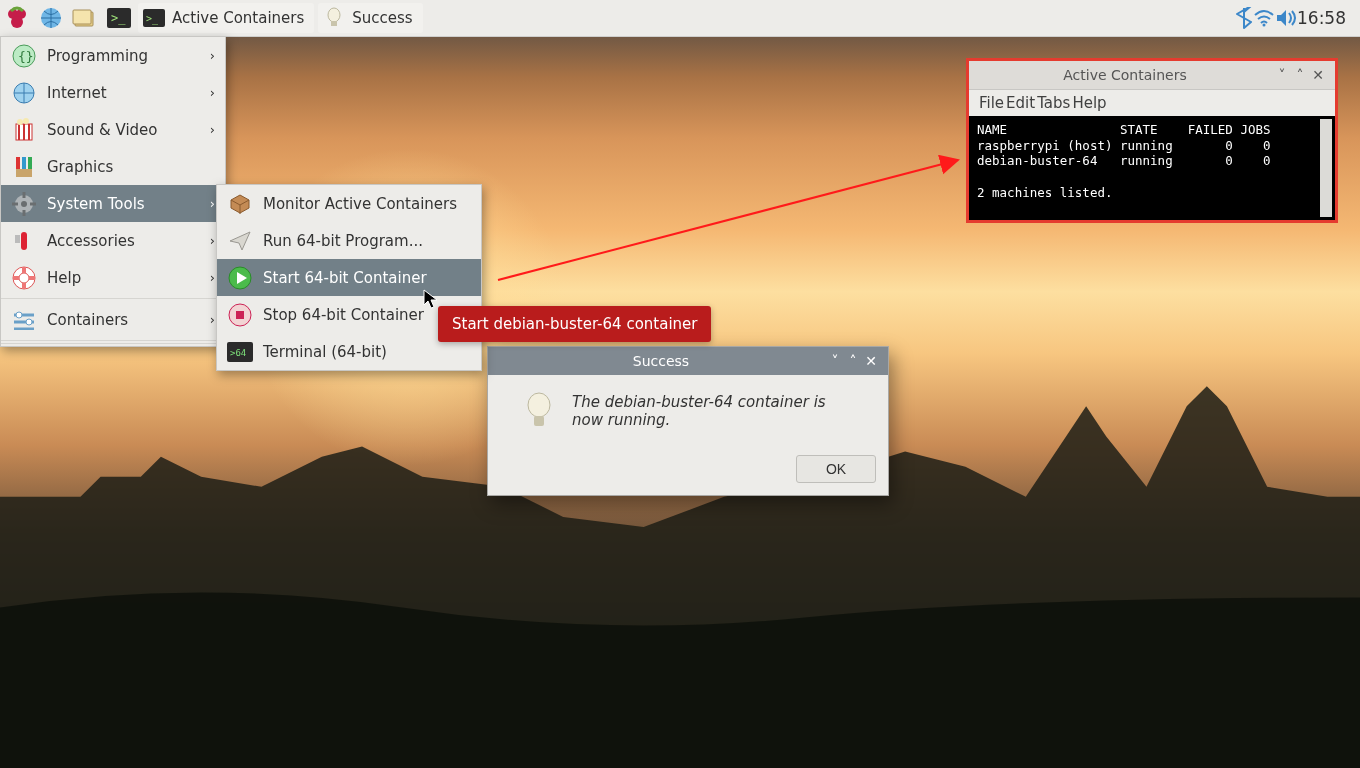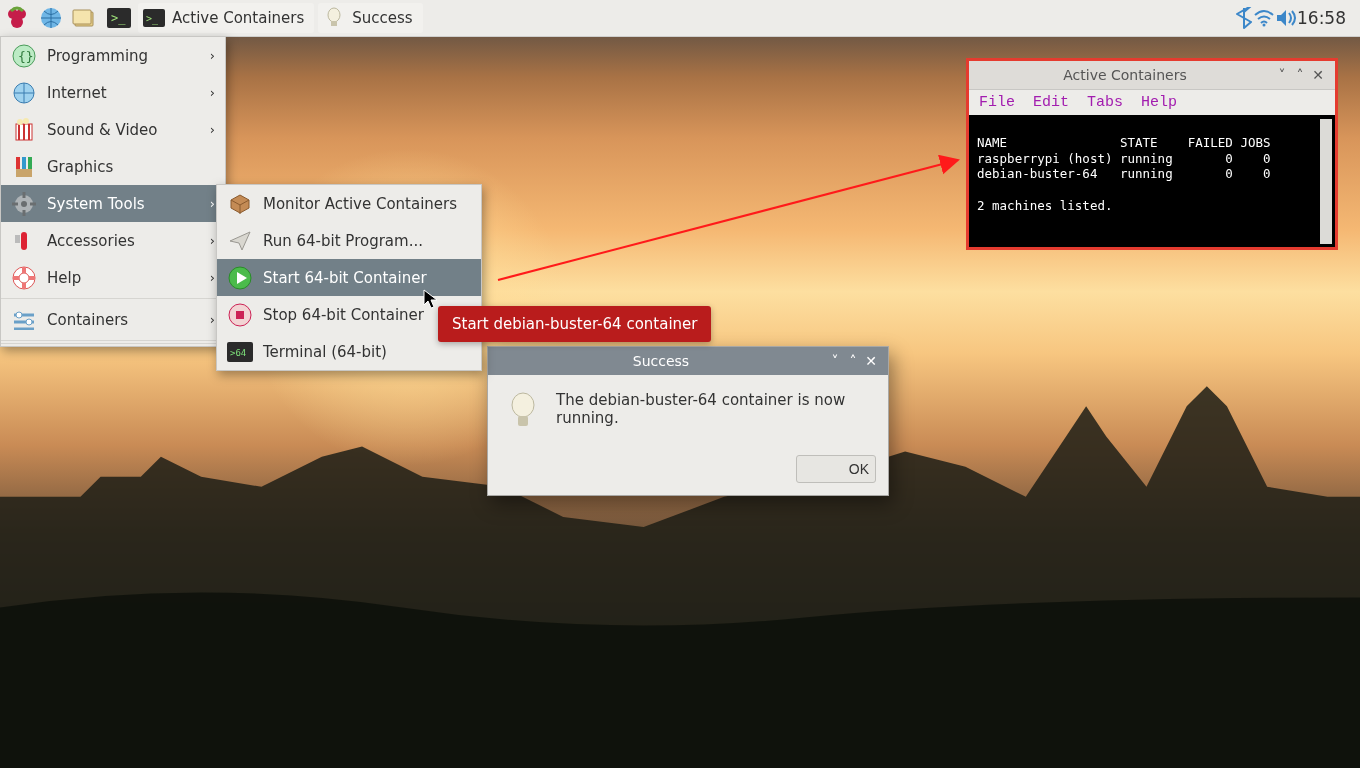--- a/index.html
+++ b/index.html
@@ -32,28 +32,28 @@
   .menu-item .mi-icon{width:26px;height:26px;display:flex;align-items:center;justify-content:center;font-size:18px;}
   .menu-item .chev{margin-left:auto;font-size:13px;}
   .menu-sep{height:1px;background:#d6d5d1;margin:2px 0;}
   
   #tooltip{position:absolute;left:438px;top:306px;background:#b91c1c;color:#fff;padding:9px 14px;border-radius:3px;z-index:65;box-shadow:0 2px 6px rgba(0,0,0,.3);font-size:15px;}
   
   #dlg-success{position:absolute;left:487px;top:346px;width:400px;background:#edece9;border:1px solid #a9a8a5;box-shadow:4px 8px 18px rgba(0,0,0,.4);z-index:55;}
   .titlebar{height:28px;background:#808991;color:#fff;display:flex;align-items:center;padding:0 8px;font-size:14px;}
   .titlebar .tb-title{flex:1;text-align:center;}
   .titlebar .tb-btn{width:18px;text-align:center;cursor:default;}
-  #dlg-success .body{display:flex;align-items:flex-start;padding:16px 18px;gap:16px;}
+  #dlg-success .body{display:flex;align-items:center;padding:16px 34px;gap:16px;font-style:italic;}
   #dlg-success .btnrow{display:flex;justify-content:flex-end;padding:8px 12px 12px;}
-  button.flat{min-width:80px;height:28px;background:#e7e6e2;border:1px solid #bfbeba;border-radius:3px;font-size:14px;color:#333;text-align:right;}
+  button.flat{min-width:80px;height:28px;background:#e7e6e2;border:1px solid #bfbeba;border-radius:3px;font-size:14px;color:#333;}
   
   #term{position:absolute;right:22px;top:58px;width:366px;background:#edece9;border:3px solid #e53b2f;z-index:52;}
   #term .titlebar{background:#dedcd8;color:#555;border-bottom:1px solid #c8c7c4;}
-  #term .menubar{display:flex;gap:18px;padding:4px 10px;font-size:15px;color:#a21caf;background:#edece9;font-family:Liberation Mono, monospace;}
-  #term pre{margin:0;padding:20px 8px;background:#000;color:#fff;font-family:"DejaVu Sans Mono",monospace;font-size:12.5px;line-height:1.25;height:92px;overflow:hidden;white-space:pre;}
+  #term .menubar{display:flex;gap:2px;padding:4px 10px;font-size:15px;color:#404040;background:#edece9;}
+  #term pre{margin:0;padding:6px 8px;background:#000;color:#fff;font-family:"DejaVu Sans Mono",monospace;font-size:12.5px;line-height:1.25;height:92px;overflow:hidden;white-space:pre;}
   #term .scroll{position:absolute;top:58px;bottom:3px;right:3px;width:12px;background:#dcdbd7;}
   
   #arrow{position:absolute;left:488px;top:60px;width:490px;height:230px;z-index:56;pointer-events:none;}
   
   #cursor{position:absolute;left:423px;top:289px;z-index:80;font-size:18px;color:#000;pointer-events:none;}
   svg{display:block;}
 </style>
 </head>
 <body>
 

